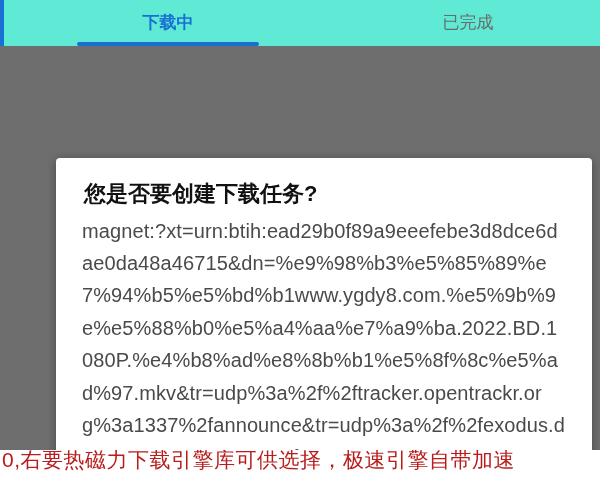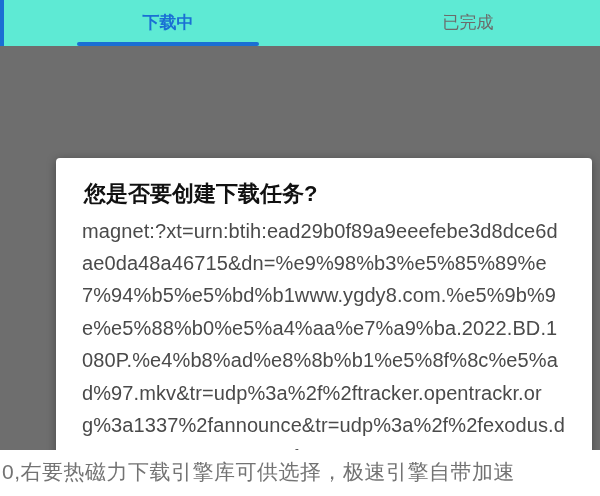--- a/index.html
+++ b/index.html
@@ -124,24 +124,23 @@
     width: 600px;
     height: 46px;
     background: #ffffff;
     overflow: hidden;
   }
   .bottom-text {
     position: absolute;
     left: 2px;
     top: -4px;
     font-size: 21px;
-    color: #737373;
+    color: #b91c1c;
     white-space: nowrap;
     letter-spacing: 0.5px;
-    margin-top: 12px;
   }
 </style>
 </head>
 <body>
 
 <div class="screen">
 
   <div class="tabbar">
     <div class="tab-left-edge"></div>
     <div class="tab active">

